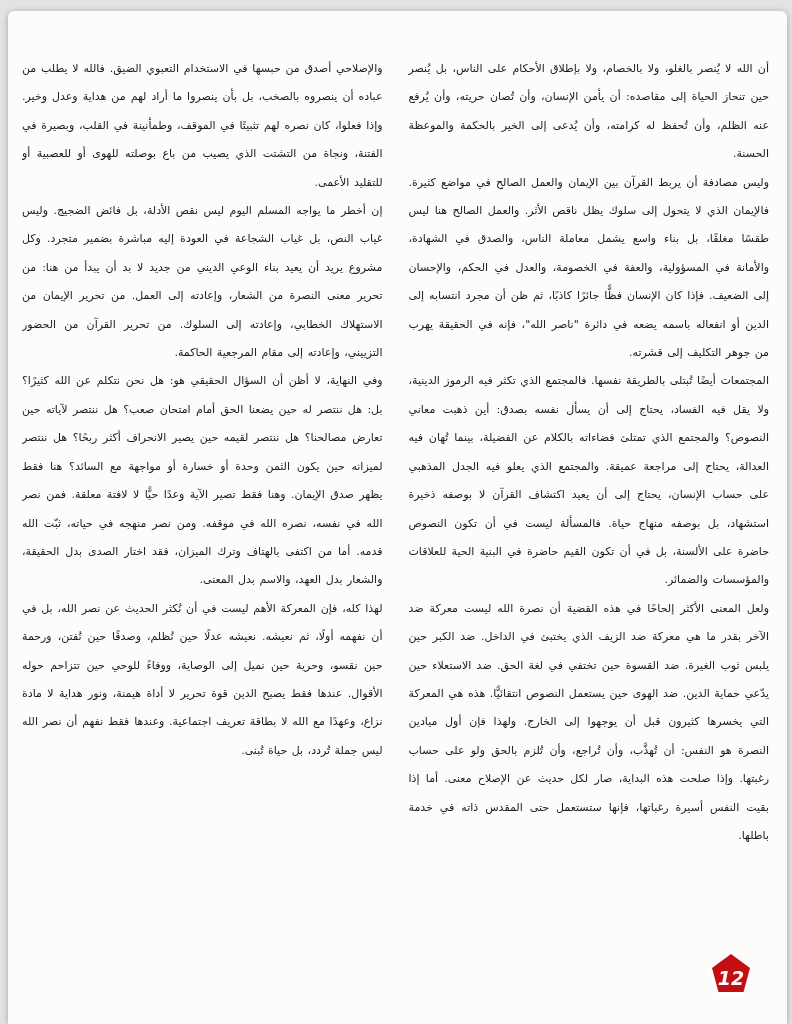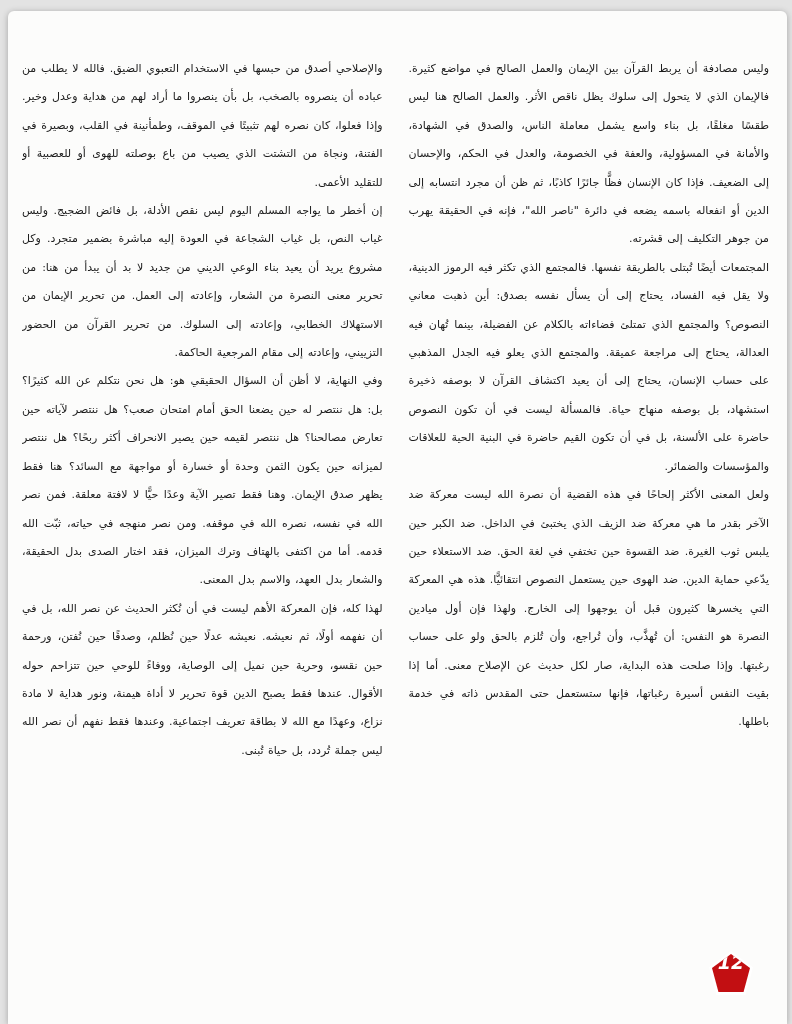--- a/index.html
+++ b/index.html
@@ -87,31 +87,32 @@
     display: flex;
     align-items: flex-end;
     justify-content: center;
   }
   .badge-number {
     color: #ffffff;
     font-weight: bold;
     font-style: italic;
     font-size: 19px;
     line-height: 1;
-    padding-bottom: 20px;
+    padding-bottom: 4px;
   }
 </style>
 </head>
 <body>
 
 <div class="scan-page">
 
   <div class="text-area">
 
     <div class="col">
+      <p>أن الله لا يُنصر بالغلو، ولا بالخصام، ولا بإطلاق الأحكام على الناس، بل يُنصر حين تنحاز الحياة إلى مقاصده: أن يأمن الإنسان، وأن تُصان حريته، وأن يُرفع عنه الظلم، وأن تُحفظ له كرامته، وأن يُدعى إلى الخير بالحكمة والموعظة الحسنة.</p>
       <p>وليس مصادفة أن يربط القرآن بين الإيمان والعمل الصالح في مواضع كثيرة. فالإيمان الذي لا يتحول إلى سلوك يظل ناقص الأثر. والعمل الصالح هنا ليس طقسًا مغلقًا، بل بناء واسع يشمل معاملة الناس، والصدق في الشهادة، والأمانة في المسؤولية، والعفة في الخصومة، والعدل في الحكم، والإحسان إلى الضعيف. فإذا كان الإنسان فظًّا جائرًا كاذبًا، ثم ظن أن مجرد انتسابه إلى الدين أو انفعاله باسمه يضعه في دائرة "ناصر الله"، فإنه في الحقيقة يهرب من جوهر التكليف إلى قشرته.</p>
       <p>المجتمعات أيضًا تُبتلى بالطريقة نفسها. فالمجتمع الذي تكثر فيه الرموز الدينية، ولا يقل فيه الفساد، يحتاج إلى أن يسأل نفسه بصدق: أين ذهبت معاني النصوص؟ والمجتمع الذي تمتلئ فضاءاته بالكلام عن الفضيلة، بينما تُهان فيه العدالة، يحتاج إلى مراجعة عميقة. والمجتمع الذي يعلو فيه الجدل المذهبي على حساب الإنسان، يحتاج إلى أن يعيد اكتشاف القرآن لا بوصفه ذخيرة استشهاد، بل بوصفه منهاج حياة. فالمسألة ليست في أن تكون النصوص حاضرة على الألسنة، بل في أن تكون القيم حاضرة في البنية الحية للعلاقات والمؤسسات والضمائر.</p>
       <p>ولعل المعنى الأكثر إلحاحًا في هذه القضية أن نصرة الله ليست معركة ضد الآخر بقدر ما هي معركة ضد الزيف الذي يختبئ في الداخل. ضد الكبر حين يلبس ثوب الغيرة. ضد القسوة حين تختفي في لغة الحق. ضد الاستعلاء حين يدّعي حماية الدين. ضد الهوى حين يستعمل النصوص انتقائيًّا. هذه هي المعركة التي يخسرها كثيرون قبل أن يوجهوا إلى الخارج. ولهذا فإن أول ميادين النصرة هو النفس: أن تُهذَّب، وأن تُراجع، وأن تُلزم بالحق ولو على حساب رغبتها. وإذا صلحت هذه البداية، صار لكل حديث عن الإصلاح معنى. أما إذا بقيت النفس أسيرة رغباتها، فإنها ستستعمل حتى المقدس ذاته في خدمة باطلها.</p>
 
     </div>
 
     <div class="col">
       <p>والإصلاحي أصدق من حبسها في الاستخدام التعبوي الضيق. فالله لا يطلب من عباده أن ينصروه بالصخب، بل بأن ينصروا ما أراد لهم من هداية وعدل وخير. وإذا فعلوا، كان نصره لهم تثبيتًا في الموقف، وطمأنينة في القلب، وبصيرة في الفتنة، ونجاة من التشتت الذي يصيب من باع بوصلته للهوى أو للعصبية أو للتقليد الأعمى.</p>
       <p>إن أخطر ما يواجه المسلم اليوم ليس نقص الأدلة، بل فائض الضجيج. وليس غياب النص، بل غياب الشجاعة في العودة إليه مباشرة بضمير متجرد. وكل مشروع يريد أن يعيد بناء الوعي الديني من جديد لا بد أن يبدأ من هنا: من تحرير معنى النصرة من الشعار، وإعادته إلى العمل. من تحرير الإيمان من الاستهلاك الخطابي، وإعادته إلى السلوك. من تحرير القرآن من الحضور التزييني، وإعادته إلى مقام المرجعية الحاكمة.</p>
       <p>وفي النهاية، لا أظن أن السؤال الحقيقي هو: هل نحن نتكلم عن الله كثيرًا؟ بل: هل ننتصر له حين يضعنا الحق أمام امتحان صعب؟ هل ننتصر لآياته حين تعارض مصالحنا؟ هل ننتصر لقيمه حين يصير الانحراف أكثر ربحًا؟ هل ننتصر لميزانه حين يكون الثمن وحدة أو خسارة أو مواجهة مع السائد؟ هنا فقط يظهر صدق الإيمان. وهنا فقط تصير الآية وعدًا حيًّا لا لافتة معلقة. فمن نصر الله في نفسه، نصره الله في موقفه. ومن نصر منهجه في حياته، ثبّت الله قدمه. أما من اكتفى بالهتاف وترك الميزان، فقد اختار الصدى بدل الحقيقة، والشعار بدل العهد، والاسم بدل المعنى.</p>

